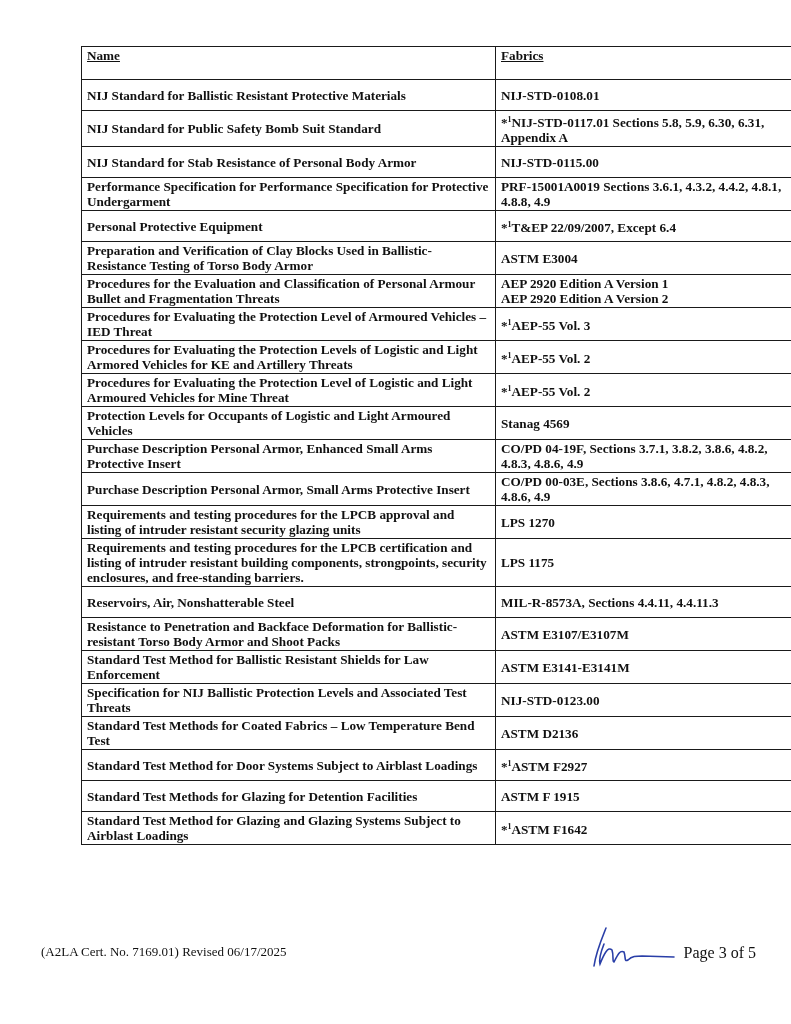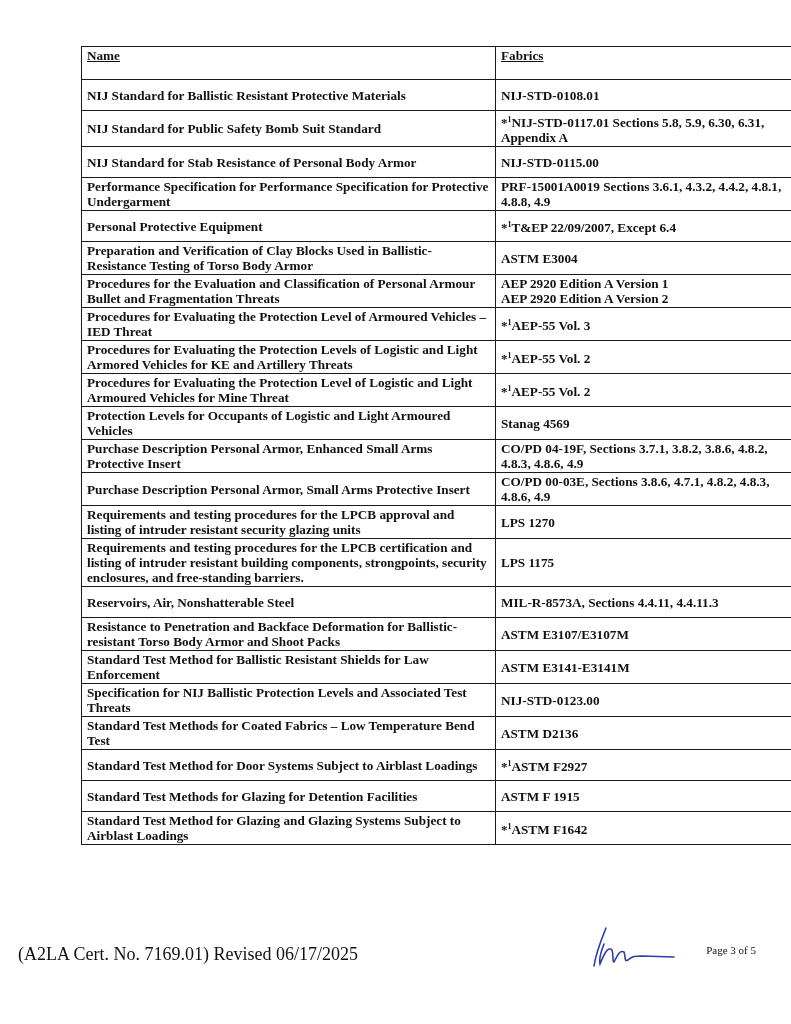--- a/index.html
+++ b/index.html
@@ -22,24 +22,24 @@
   #doc-table thead th {
     vertical-align: top; height: 30px; padding-top: 1px;
     font-weight: bold; text-decoration: underline;
   }
   #doc-table tbody tr { height: 31px; }
   #doc-table tbody tr.tall3 { height: 44px; }
   .std-line { display: block; }
   .mark { font-size: 13px; }
   .mark sup { font-size: 8px; vertical-align: 5px; }
   #footer-left {
-    position: absolute; left: 18px; top: 944px; font-size: 18px;
+    position: absolute; left: 41px; top: 944px; font-size: 13px;
   }
   #footer-right {
-    position: absolute; right: 35px; top: 944px; font-size: 11px;
+    position: absolute; right: 35px; top: 944px; font-size: 16px;
   }
   #signature {
     position: absolute; left: 590px; top: 924px; width: 90px; height: 44px;
   }
 </style>
 </head>
 <body>
 
 <table id="doc-table">
   <colgroup>

